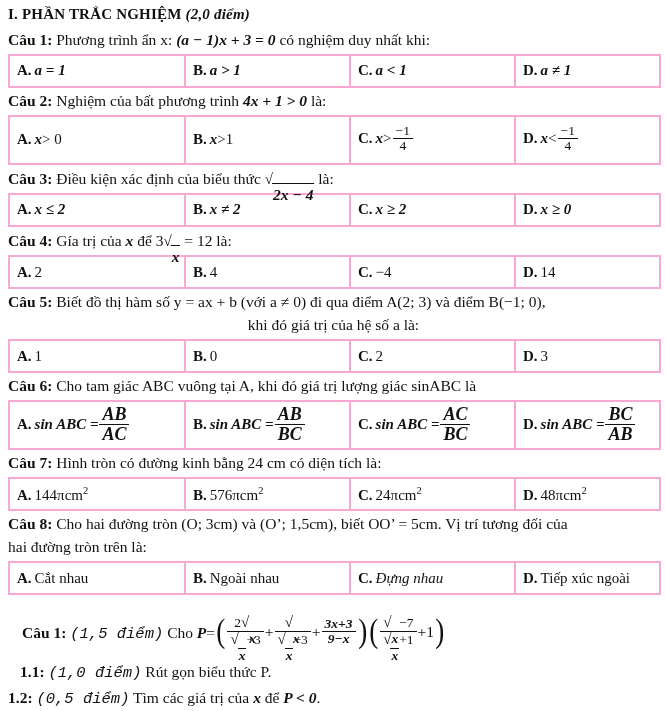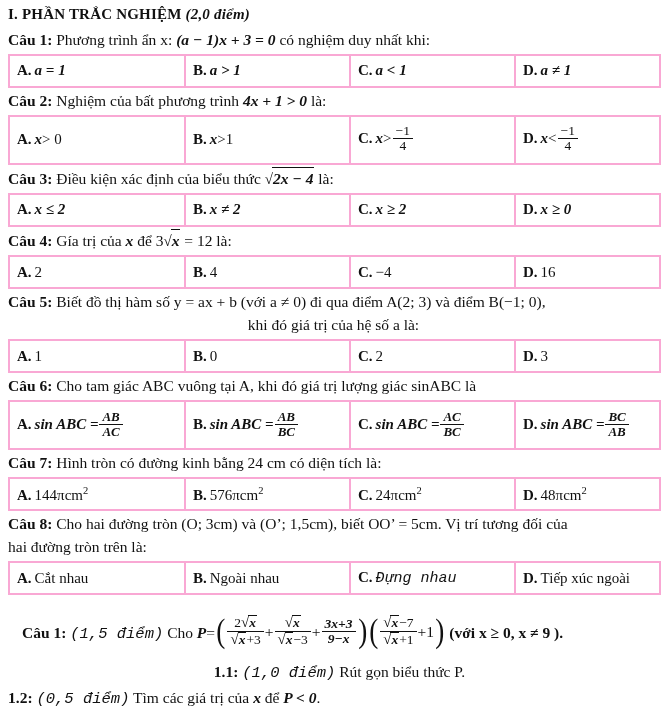--- a/index.html
+++ b/index.html
@@ -45,44 +45,44 @@
   col.c1{width:176px}col.c2{width:165px}col.c3{width:165px}col.c4{width:145px}
 
   
   .frac{
     display:inline-block;vertical-align:middle;
     text-align:center;line-height:1.05;
     margin:0 1px;position:relative;top:-1px;
   }
   .frac .num{display:block;padding:0 3px;font-size:13.5px;border-bottom:1.1px solid #111;}
   .frac .den{display:block;padding:0 3px;font-size:13.5px;}
-  .fracB .num,.fracB .den{font-size:13px;}
+  .fracB .num,.fracB .den{font-size:18px;}
 
   .sqrt{display:inline-block;white-space:nowrap;}
   .sqrt>.rad{font-size:15px;}
   .sqrt>.bar{
     border-top:1.1px solid #111;padding:0 1px 0 1px;margin-left:-1px;
-    display:inline-block;position:relative;top:0px;
+    display:inline-block;position:relative;top:16px;
   }
 
   .paren{
     display:inline-block;font-size:34px;line-height:0;
     vertical-align:middle;position:relative;top:-1px;
     font-family:"Liberation Serif",serif;font-weight:300;
     transform:scaleX(.8);
   }
 
   .sup{font-size:10.5px;vertical-align:super;}
 
   .bigexpr{
     display:inline-flex;align-items:center;vertical-align:middle;
     position:relative;top:-2px;
   }
 
-  .serif-it{font-family:Liberation Mono, monospace;font-style:italic;}
+  .serif-it{font-family:Liberation Serif, serif;font-style:italic;}
 
   .gap{height:14px;}
   .gap-sm{height:5px;}
 </style>
 </head>
 <body>
 
 <div class="page">
 
   <div class="sect-head">
@@ -162,21 +162,21 @@
         <col class="c1">
         <col class="c2">
         <col class="c3">
         <col class="c4">
       </colgroup>
     <tbody>
         <tr>
       <td><span class="opt">A.</span><span>2</span></td>
       <td><span class="opt">B.</span><span>4</span></td>
       <td><span class="opt">C.</span><span>−4</span></td>
-      <td><span class="opt">D.</span><span>16</span></td>
+      <td><span class="opt">D.</span><span>14</span></td>
     </tr>
   </tbody>
     </table>
 
   <div class="q">
     <span class="lbl">Câu 5:</span>
     <span>Biết đồ thị hàm số y = ax + b (với a ≠ 0) đi qua điểm A(2; 3) và điểm B(−1; 0),</span>
   </div>
   <div class="q" style="margin-top:-2px;text-align:center;">
     <span>khi đó giá trị của hệ số a là:</span>
@@ -290,26 +290,25 @@
         </span>
         <span class="paren">)</span>
         <span class="paren">(</span>
         <span class="frac">
           <span class="num"><span class="sqrt"><span class="rad">√</span><span class="bar mi">x</span></span><span>−7</span></span>
           <span class="den"><span class="sqrt"><span class="rad">√</span><span class="bar mi">x</span></span><span>+1</span></span>
         </span>
         <span>+1</span>
         <span class="paren">)</span>
       </span>
-    <span class="mi" style="font-style:normal;">(với x ≥ 0, x ≠ 9 ).</span>
   </div>
 
   <div class="gap-sm"></div>
 
-  <div class="q" style="margin-left:12px;text-align:center;">
+  <div class="q" style="margin-left:12px;">
     <span class="lbl">1.1:</span>
     <span class="it">(1,0 điểm)</span>
     <span>Rút gọn biểu thức P.</span>
   </div>
 
   <div class="q" style="margin-left:0px;">
     <span class="lbl">1.2:</span>
     <span class="it">(0,5 điểm)</span>
     <span>Tìm các giá trị của </span><span class="mi">x</span><span> để </span><span class="mi">P &lt; 0</span><span>.</span>
   </div>

